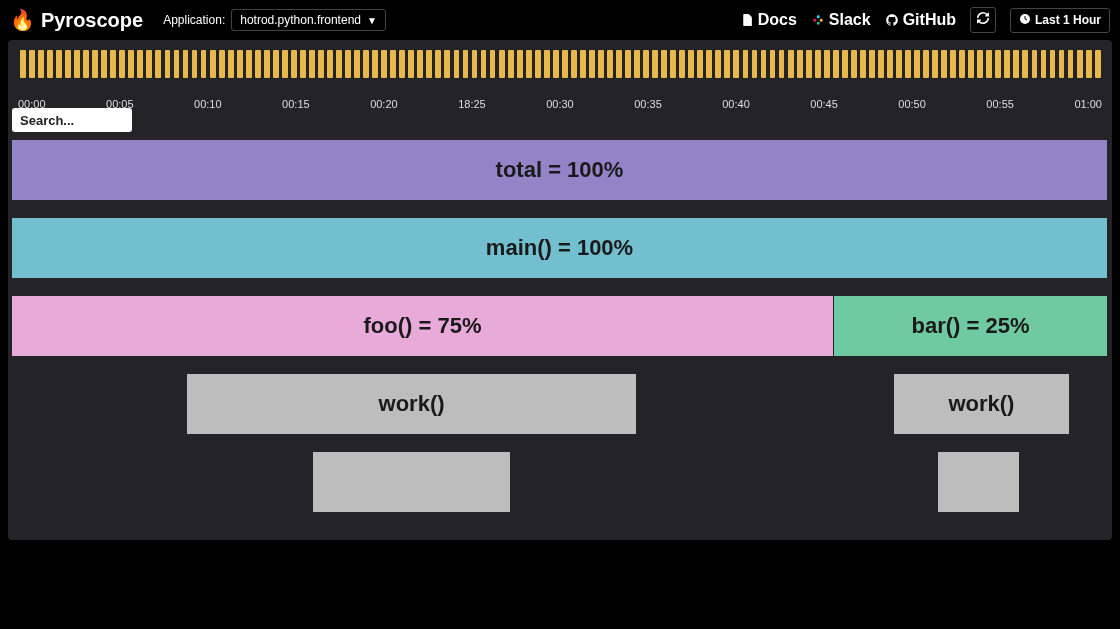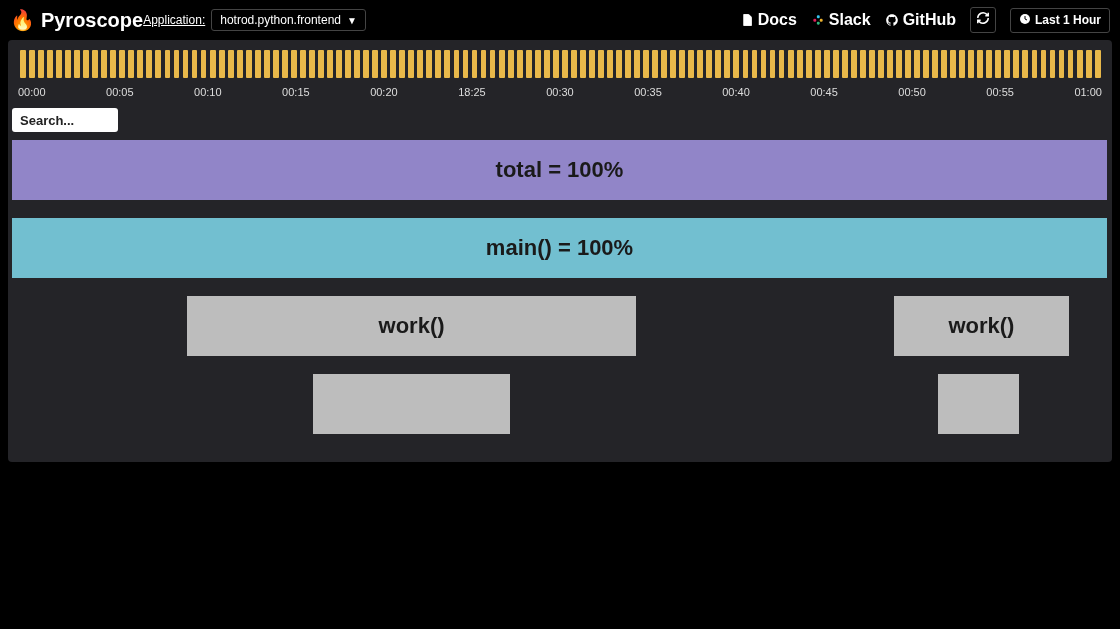--- a/index.html
+++ b/index.html
@@ -17,25 +17,25 @@
       padding: 6px 10px;
       height: 40px;
     }
     .logo {
       font-size: 20px;
       margin-right: 6px;
     }
     .brand {
       font-size: 20px;
       font-weight: 600;
+      margin-right: 20px;
     }
     .app-label {
       font-size: 12px;
       margin-right: 6px;
-      text-decoration: underline;
     }
     .app-select {
       border: 1px solid #444;
       border-radius: 3px;
       padding: 3px 8px;
       font-size: 12px;
       display: flex;
       align-items: center;
       cursor: pointer;
     }
@@ -105,28 +105,28 @@
       width: 6px;
       height: 28px;
       background: #e8b84a;
       border-radius: 1px;
     }
     .tick-labels {
       display: flex;
       justify-content: space-between;
       font-size: 11px;
       color: #ddd;
-      margin-top: 8px;
+      margin-top: 20px;
       padding: 0 0px;
     }
     .search-row {
       padding: 6px 0 8px 4px;
     }
     .search-input {
-      width: 106px;
+      width: 120px;
       height: 24px;
       border: none;
       border-radius: 3px;
       padding: 0 8px;
       font-size: 13px;
       font-weight: 600;
       background: #fff;
       color: #222;
       outline: none;
     }
@@ -357,20 +357,24 @@
     <input class="search-input" type="text" placeholder="Search..." style="">
   </div>
   <div class="flamegraph" id="flamegraph">
       <div class="flame-row">
         <div class="flame-cell" style="left: 0%; width: 100%; background: rgb(145, 133, 200);">total = 100%</div>
       </div>
       <div class="flame-row">
         <div class="flame-cell" style="left: 0%; width: 100%; background: rgb(114, 191, 208);">main() = 100%</div>
       </div>
       <div class="flame-row">
+        <div class="flame-cell" style="left: 0%; width: 75%; background: rgb(231, 170, 217);">foo() = 75%</div>
+        <div class="flame-cell" style="left: 75%; width: 25%; background: rgb(111, 202, 161);">bar() = 25%</div>
+      </div>
+      <div class="flame-row">
         <div class="flame-cell" style="left: 16%; width: 41%; background: rgb(189, 189, 189);">work()</div>
         <div class="flame-cell" style="left: 80.5%; width: 16%; background: rgb(189, 189, 189);">work()</div>
       </div>
       <div class="flame-row">
         <div class="flame-cell" style="left: 27.5%; width: 18%; background: rgb(189, 189, 189);"></div>
         <div class="flame-cell" style="left: 84.5%; width: 7.5%; background: rgb(189, 189, 189);"></div>
       </div>
     </div>
 </div>
 

